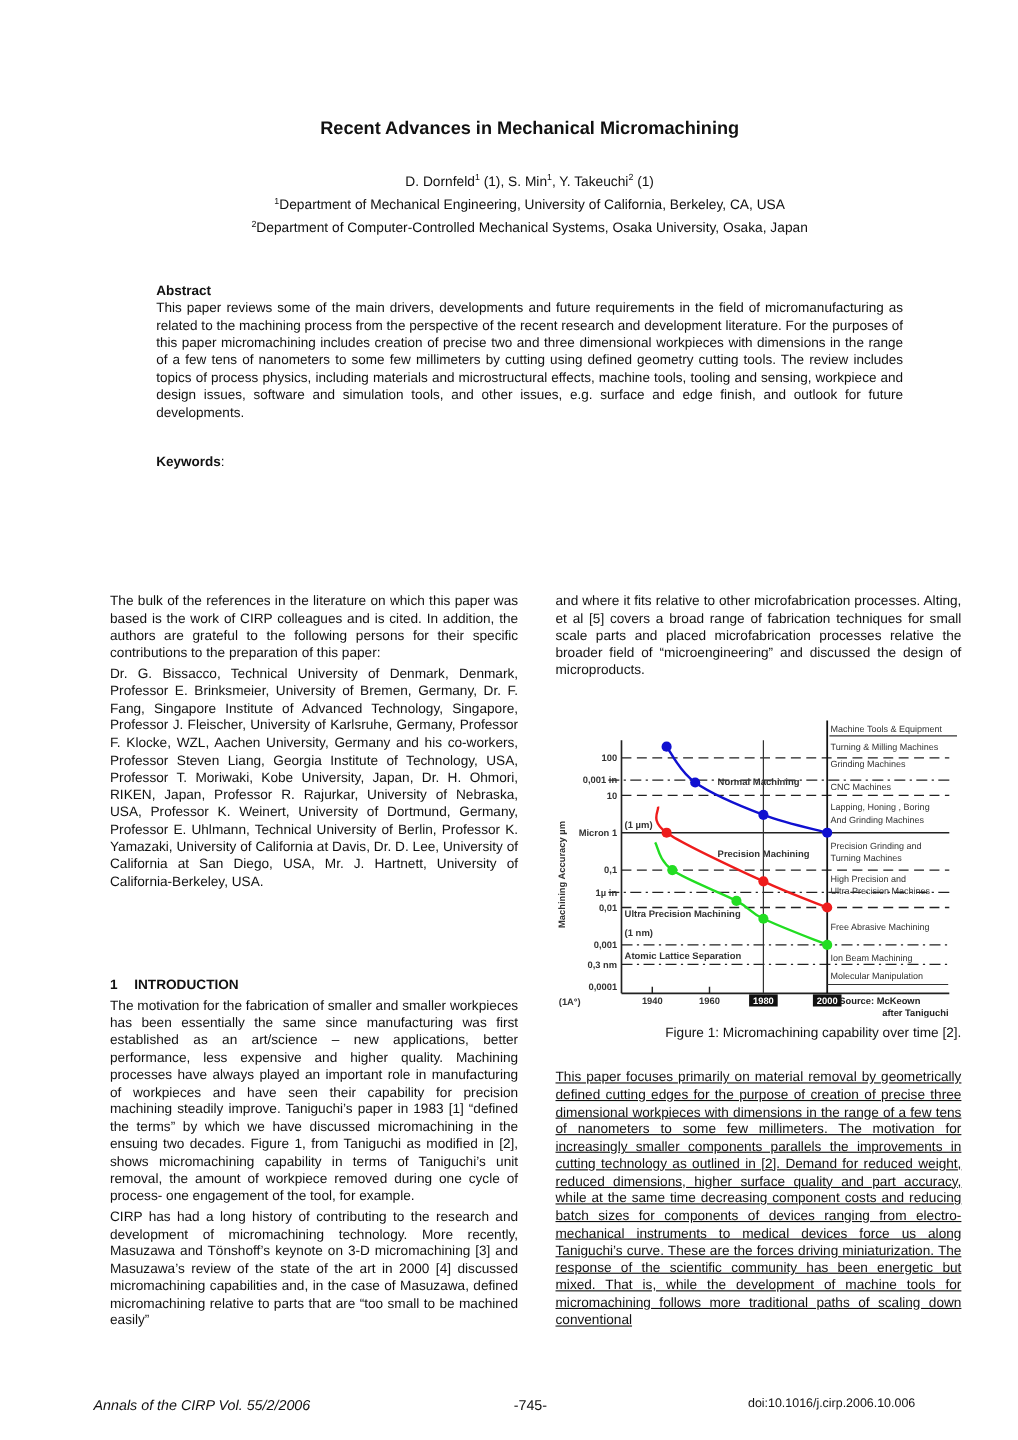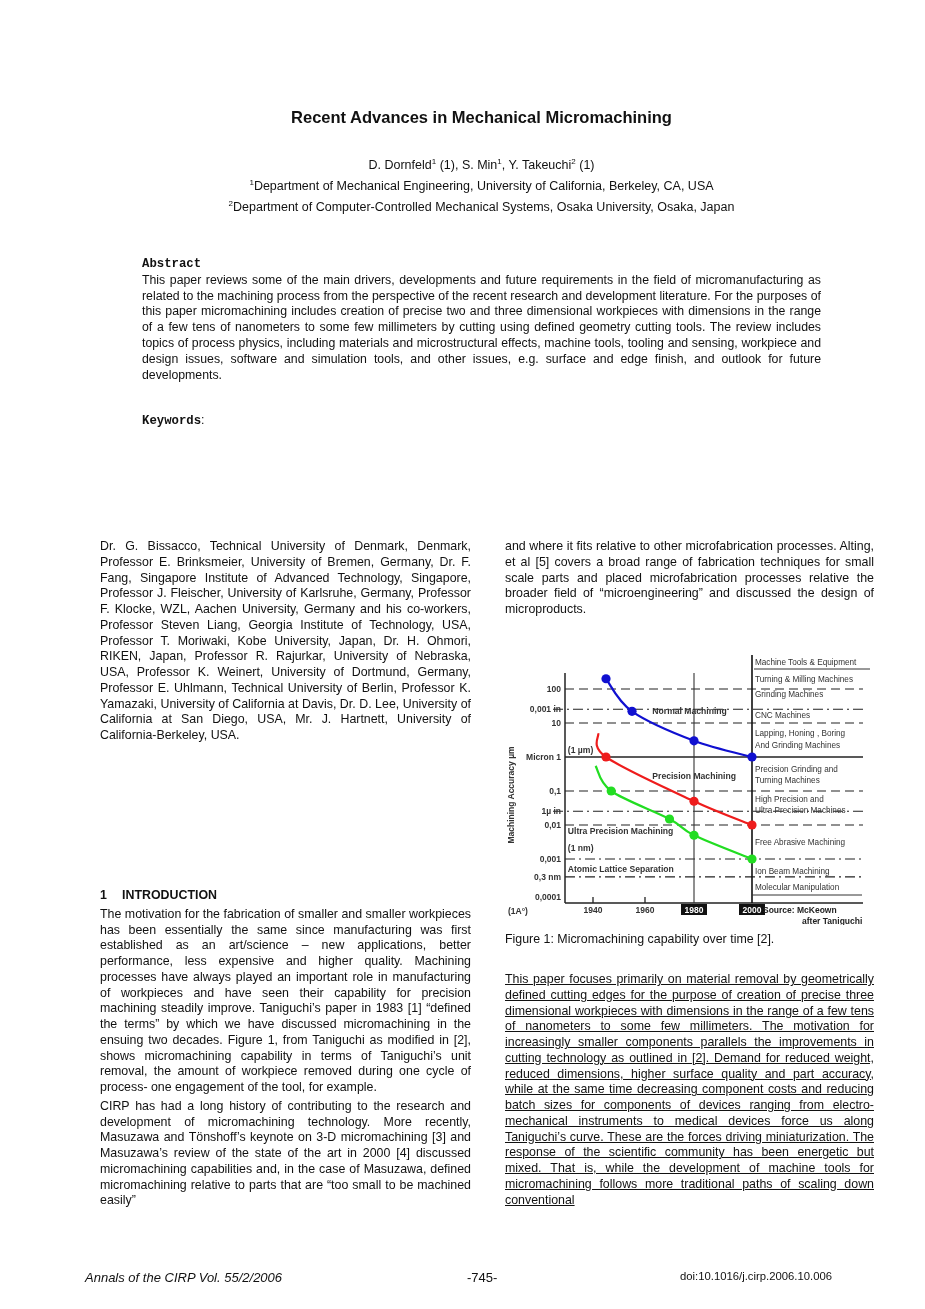--- a/index.html
+++ b/index.html
@@ -3,33 +3,33 @@
 <meta charset="utf-8">
 <style>
   html, body { margin: 0; padding: 0; background: #ffffff; }
   body { width: 925px; height: 1309px; position: relative; overflow: hidden;
          font-family: "Liberation Sans", sans-serif; color: #111; }
   .abs { position: absolute; }
   .title { top: 108px; left: 0; width: 963px; text-align: center; font-size: 16.5px; font-weight: bold; }
   .authors { top: 153px; left: 0; width: 963px; text-align: center; font-size: 12.5px; line-height: 17px; }
   .authors sup { font-size: 8px; }
   .abstract { top: 257px; left: 142px; width: 679px; font-size: 12.3px; line-height: 15.8px; text-align: justify; }
-  .abstract h3, .kw h3 { margin: 0; font-size: 12.3px; font-weight: bold; font-family: Liberation Mono, monospace; }
+  .abstract h3, .kw h3 { margin: 0; font-size: 12.3px; font-weight: bold; }
   .abstract p, .kw p { margin: 0; }
   .kw { top: 413px; left: 142px; width: 679px; font-size: 12.3px; line-height: 15.8px; }
   .kw h3 { display: inline; }
   .col { font-size: 12.4px; line-height: 15.75px; text-align: justify; }
   .col p { margin: 0 0 3px 0; }
   .col h2 { margin: 0 0 3px 0; font-size: 12.4px; font-weight: bold; }
   .colL { top: 539px; left: 100px; width: 371px; }
   .colR1 { top: 539px; left: 505px; width: 369px; }
   .colR2 { top: 972px; left: 505px; width: 369px; text-decoration: underline; }
   .intro { top: 888px; left: 100px; width: 371px; }
   .intro h2 span.num { display: inline-block; width: 22px; }
-  .caption { top: 932px; left: 505px; width: 369px; text-align: left; font-size: 12.4px; }
+  .caption { top: 932px; left: 505px; width: 369px; text-align: right; font-size: 12.4px; }
   .footer { top: 1270px; font-size: 13px; }
   .f-left { left: 85px; font-style: italic; }
   .f-mid { left: 467px; }
   .f-right { left: 680px; font-size: 11.3px; }
   #fig { position: absolute; left: 500px; top: 650px; width: 380px; height: 275px; }
   #fig text { font-family: "Liberation Sans", sans-serif; }
 </style>
 </head>
 <body>
 
@@ -46,20 +46,21 @@
 <div class="abs abstract">
   <h3>Abstract</h3>
   <p>This paper reviews some of the main drivers, developments and future requirements in the field of micromanufacturing as related to the machining process from the perspective of the recent research and development literature. For the purposes of this paper micromachining includes creation of precise two and three dimensional workpieces with dimensions in the range of a few tens of nanometers to some few millimeters by cutting using defined geometry cutting tools. The review includes topics of process physics, including materials and microstructural effects, machine tools, tooling and sensing, workpiece and design issues, software and simulation tools, and other issues, e.g. surface and edge finish, and outlook for future developments.</p>
 </div>
 
 <div class="abs kw">
   <h3>Keywords</h3><span>:</span>
 </div>
 
 <div class="abs col colL">
+  <p>The bulk of the references in the literature on which this paper was based is the work of CIRP colleagues and is cited. In addition, the authors are grateful to the following persons for their specific contributions to the preparation of this paper:</p>
   <p>Dr. G. Bissacco, Technical University of Denmark, Denmark, Professor E. Brinksmeier, University of Bremen, Germany, Dr. F. Fang, Singapore Institute of Advanced Technology, Singapore, Professor J. Fleischer, University of Karlsruhe, Germany, Professor F. Klocke, WZL, Aachen University, Germany and his co-workers, Professor Steven Liang, Georgia Institute of Technology, USA, Professor T. Moriwaki, Kobe University, Japan, Dr. H. Ohmori, RIKEN, Japan, Professor R. Rajurkar, University of Nebraska, USA, Professor K. Weinert, University of Dortmund, Germany, Professor E. Uhlmann, Technical University of Berlin, Professor K. Yamazaki, University of California at Davis, Dr. D. Lee, University of California at San Diego, USA, Mr. J. Hartnett, University of California-Berkeley, USA.</p>
 </div>
 
 <div class="abs col intro">
   <h2><span class="num">1</span><span>INTRODUCTION</span></h2>
   <p>The motivation for the fabrication of smaller and smaller workpieces has been essentially the same since manufacturing was first established as an art/science – new applications, better performance, less expensive and higher quality. Machining processes have always played an important role in manufacturing of workpieces and have seen their capability for precision machining steadily improve. Taniguchi’s paper in 1983 [1] “defined the terms” by which we have discussed micromachining in the ensuing two decades. Figure 1, from Taniguchi as modified in [2], shows micromachining capability in terms of Taniguchi’s unit removal, the amount of workpiece removed during one cycle of process- one engagement of the tool, for example.</p>
   <p>CIRP has had a long history of contributing to the research and development of micromachining technology. More recently, Masuzawa and Tönshoff’s keynote on 3-D micromachining [3] and Masuzawa’s review of the state of the art in 2000 [4] discussed micromachining capabilities and, in the case of Masuzawa, defined micromachining relative to parts that are “too small to be machined easily”</p>
 </div>
 
 <div class="abs col colR1">

